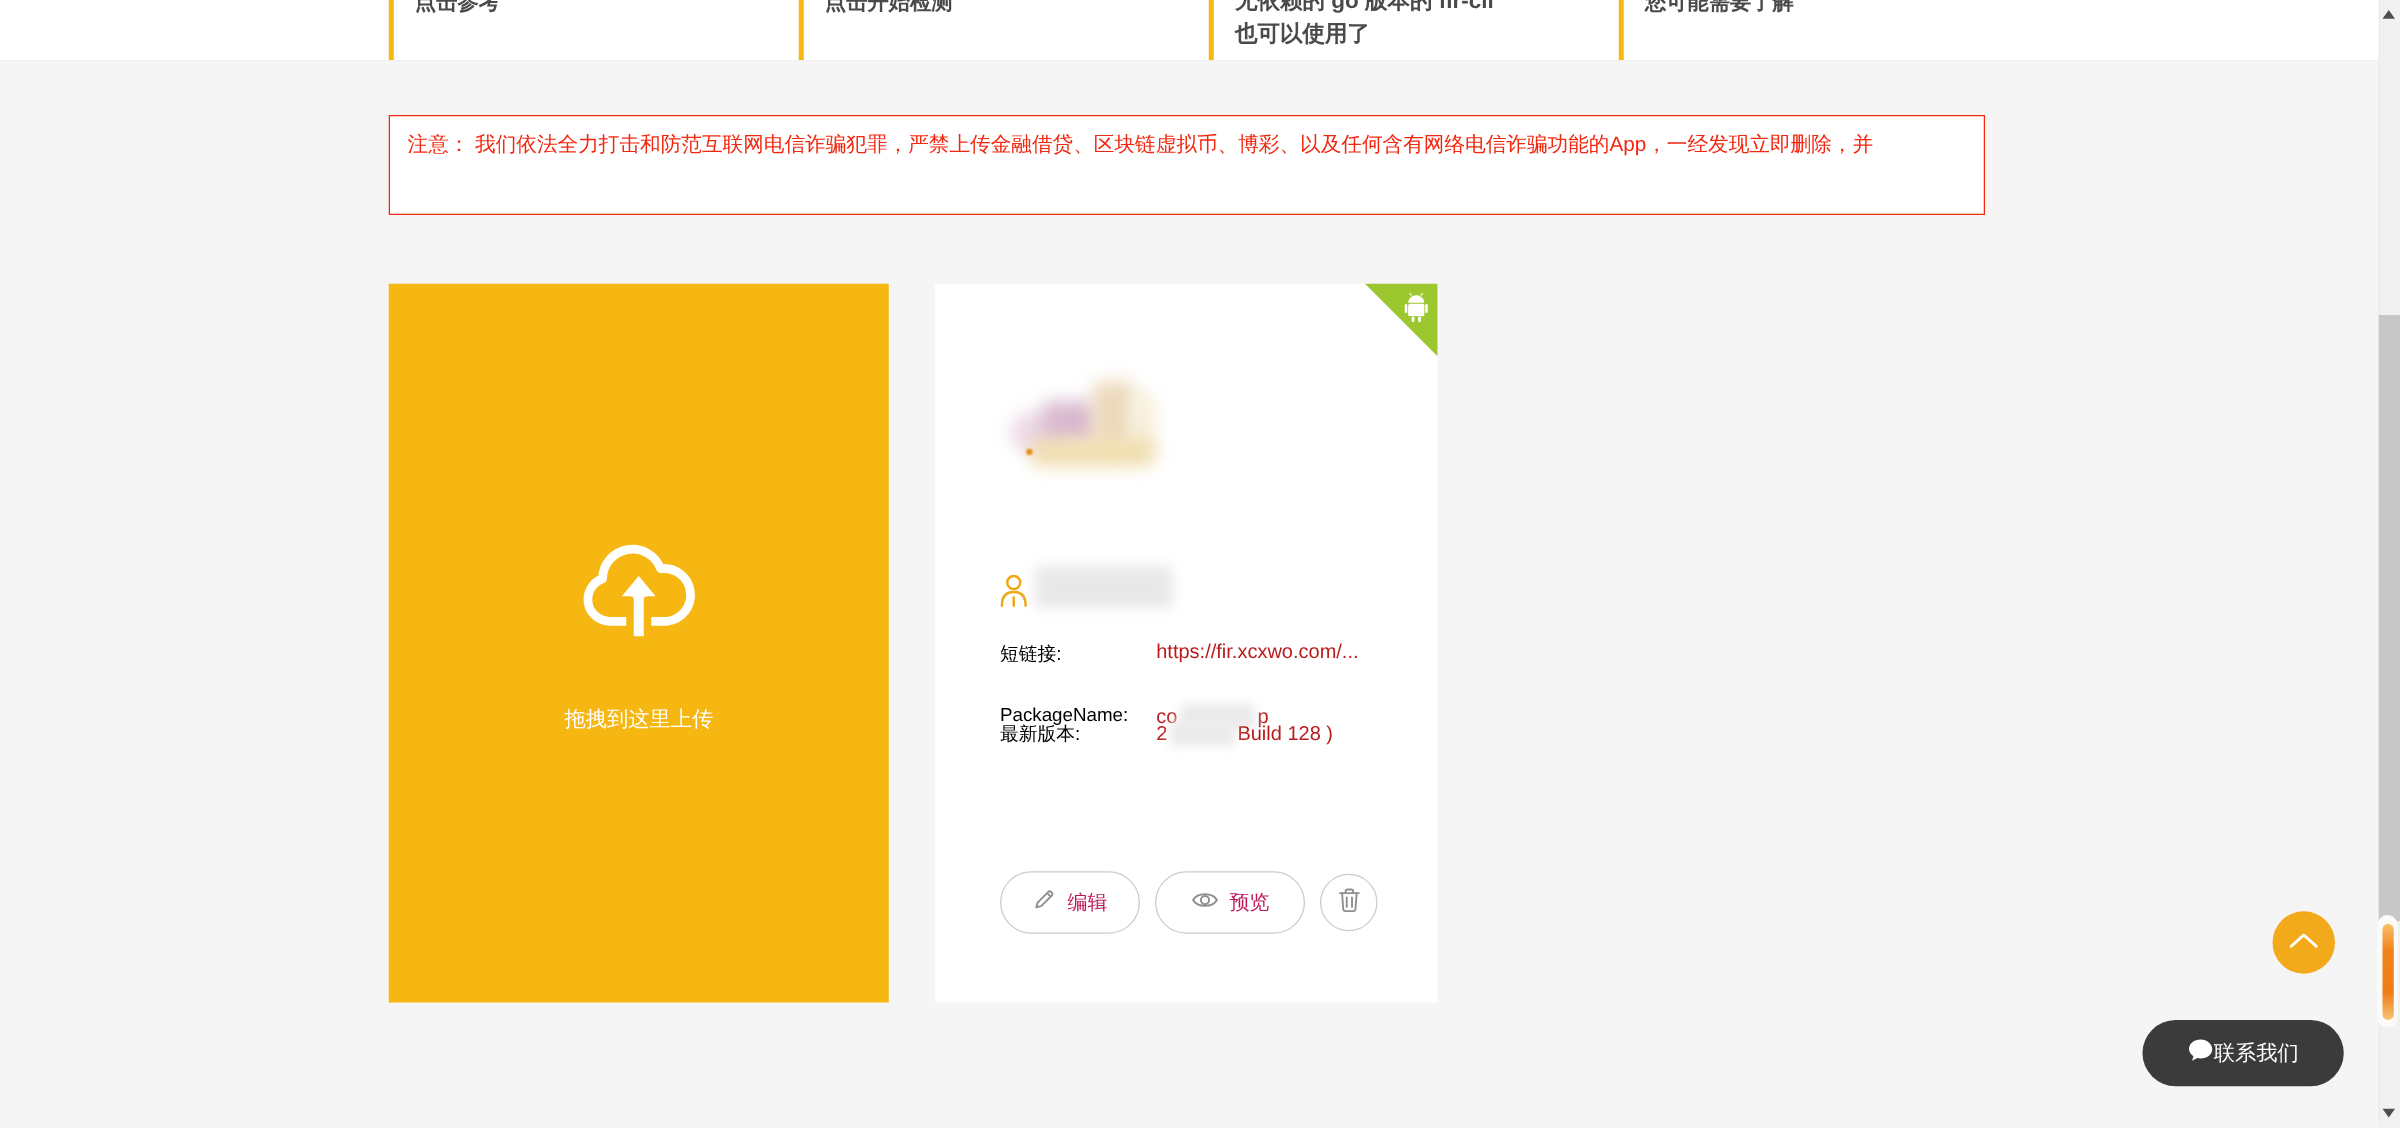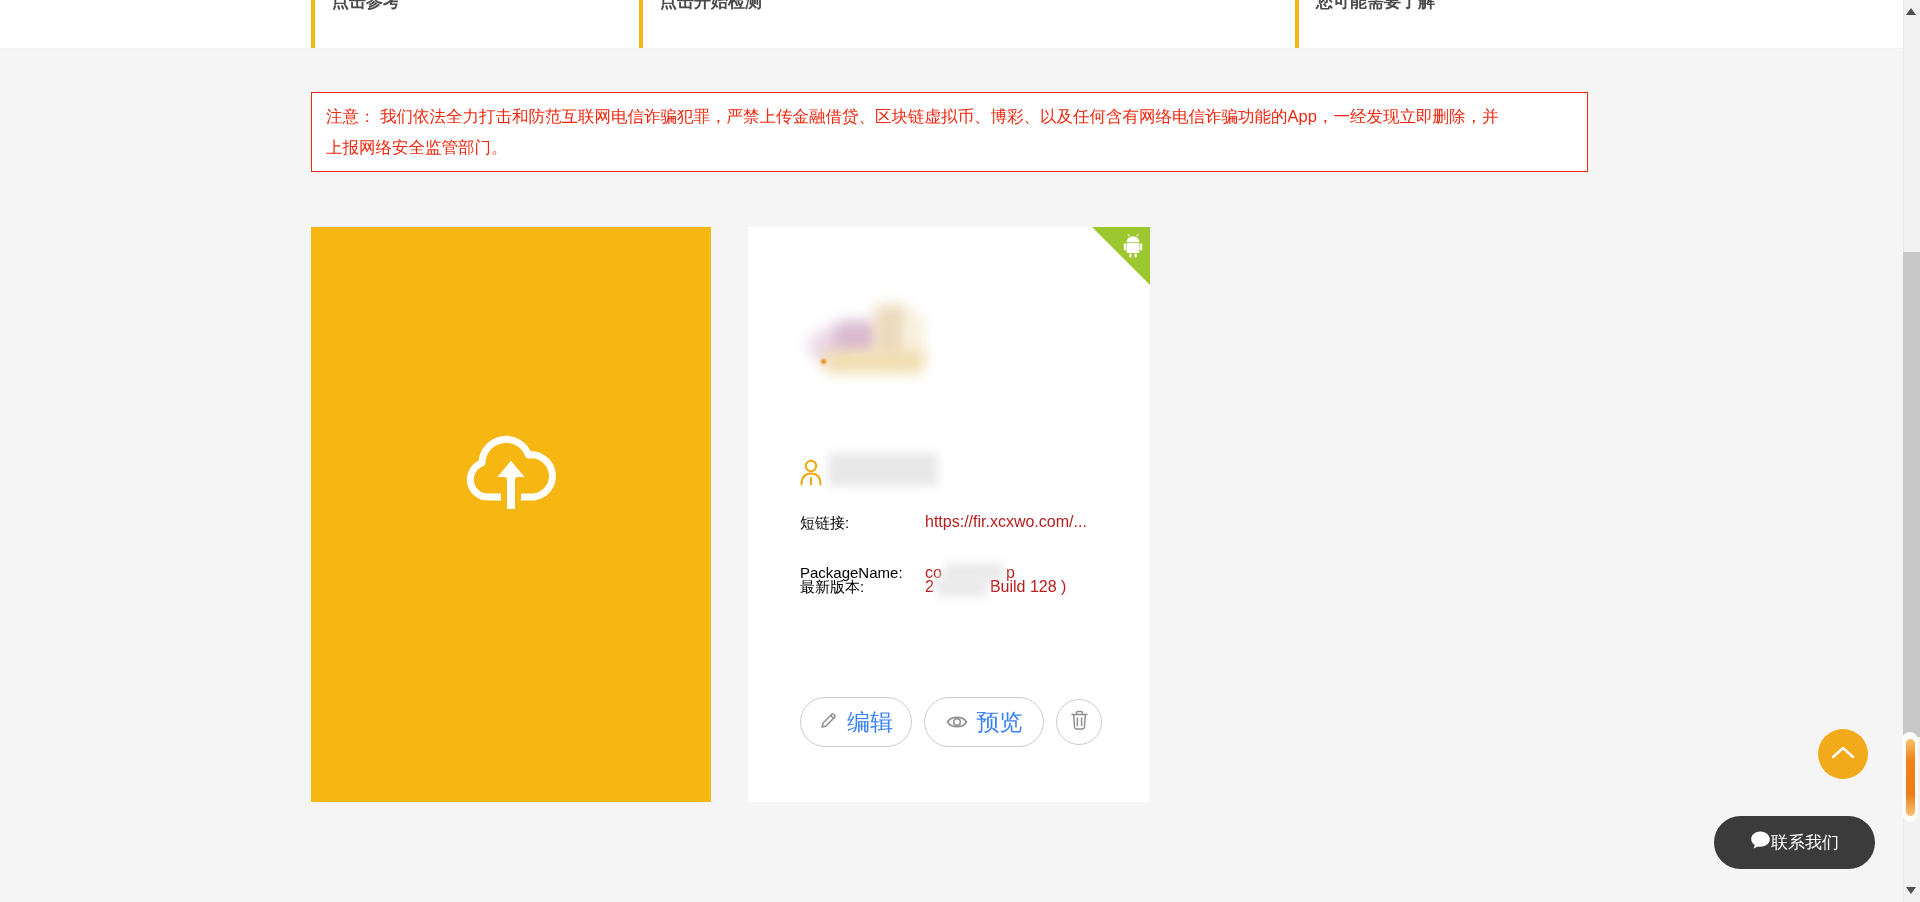--- a/index.html
+++ b/index.html
@@ -44,21 +44,21 @@
   .nameblur{position:absolute;left:80px;top:226px;width:110px;height:33px;background:#e8e8e8;border-radius:3px;filter:blur(5px)}
 
   .frow{position:absolute;left:52px;width:336px;height:24px}
   .frow-1{top:286px}.frow-2{top:336px}.frow-3{top:350px}
   .flabel{position:absolute;left:0;top:1px;font-size:15px;color:#000000}
   .fvalue{position:absolute;left:125px;top:0;font-size:16px;color:#b91c1c;white-space:nowrap}
   .redact{display:inline-block;height:20px;background:#ebebeb;border-radius:2px;filter:blur(4px);vertical-align:-5px;margin:0 2px}
   .redact-pkg{width:60px}
   .redact-ver{width:52px}
 
-  .btn{position:absolute;display:flex;align-items:center;justify-content:center;gap:9px;height:50px;background:#ffffff;border:1px solid #cbcbcb;border-radius:25px;color:#3b82f6;font-size:23px;cursor:pointer}
+  .btn{position:absolute;display:flex;align-items:center;justify-content:center;gap:9px;height:50px;background:#ffffff;border:1px solid #cbcbcb;border-radius:25px;color:#be185d;font-size:16px;cursor:pointer}
   .btn-edit{left:52px;top:470px;width:112px}
   .btn-preview{left:176px;top:470px;width:120px}
   .btn-trash{left:308px;top:472px;width:46px;height:46px;border-radius:50%}
 
   
   .backtop{position:absolute;left:1818px;top:729px;width:50px;height:50px;border-radius:50%;background:#f3aa1a;display:flex;align-items:center;justify-content:center;cursor:pointer}
   .contact{position:absolute;left:1714px;top:816px;width:161px;height:53px;border-radius:27px;background:#3b3b3b;display:flex;align-items:center;justify-content:center;gap:0;color:#ffffff;font-size:17px;cursor:pointer}
 
   
   .sb-track{position:absolute;left:1903px;top:0;width:17px;height:902px;background:#f1f1f2;border-left:1px solid #eaeaea}
@@ -73,37 +73,41 @@
 
 <div id="viewport">
 
   <div class="topband">
     <div class="topcol topcol-2">
       <div class="cutline">点击开始检测</div>
     </div>
     <div class="topcol topcol-1">
       <div class="cutline">点击参考</div>
     </div>
+    <div class="topcol topcol-3">
+      <div class="cutline">无依赖的 go 版本的 fir-cli</div>
+      <div class="cutline">也可以使用了</div>
+    </div>
     <div class="topcol topcol-4">
       <div class="cutline">您可能需要了解</div>
     </div>
   </div>
 
   <div class="warnbox">
     <div>注意： 我们依法全力打击和防范互联网电信诈骗犯罪，严禁上传金融借贷、区块链虚拟币、博彩、以及任何含有网络电信诈骗功能的App，一经发现立即删除，并</div>
-    <div>上报网络安全监管部门。</div>
   </div>
 
   <div class="dropzone">
     <div class="cloudwrap">
       <svg width="112" height="94" viewBox="0 0 112 94">
         <path d="M33 74 a17.5 17.5 0 0 1 -6 -34 a24 24 0 0 1 46.5 -8 A18.5 18.5 0 0 1 79 74 Z" fill="none" stroke="#ffffff" stroke-width="7" stroke-linejoin="round" stroke-linecap="round"></path>
         <polygon points="56,33 76,57 63,57 63,89 49,89 49,57 36,57" fill="#ffffff" stroke="#f6b712" stroke-width="6" stroke-linejoin="round"></polygon>
       </svg>
     </div>
+    <div class="droplabel">拖拽到这里上传</div>
   </div>
 
   <div class="card">
     <div class="corner"></div>
     <div class="androidwrap">
       <svg width="20" height="24" viewBox="0 0 20 24" fill="#ffffff">
         <path d="M5.8 2.6 L4.4 0.6 L5.2 0.1 L6.7 2.2 Z"></path>
         <path d="M14.2 2.6 L15.6 0.6 L14.8 0.1 L13.3 2.2 Z"></path>
         <path d="M3.5 8.2 a6.5 6 0 0 1 13 0 z"></path>
         <rect x="3.5" y="9" width="13" height="10" rx="1.5"></rect>

